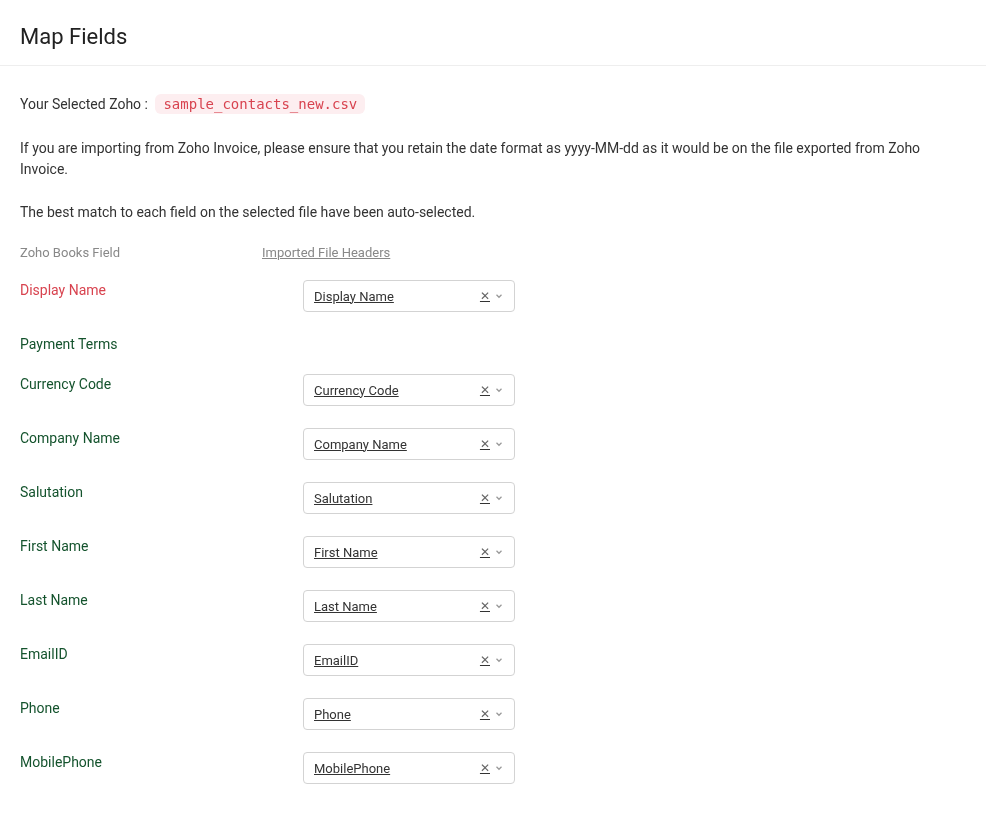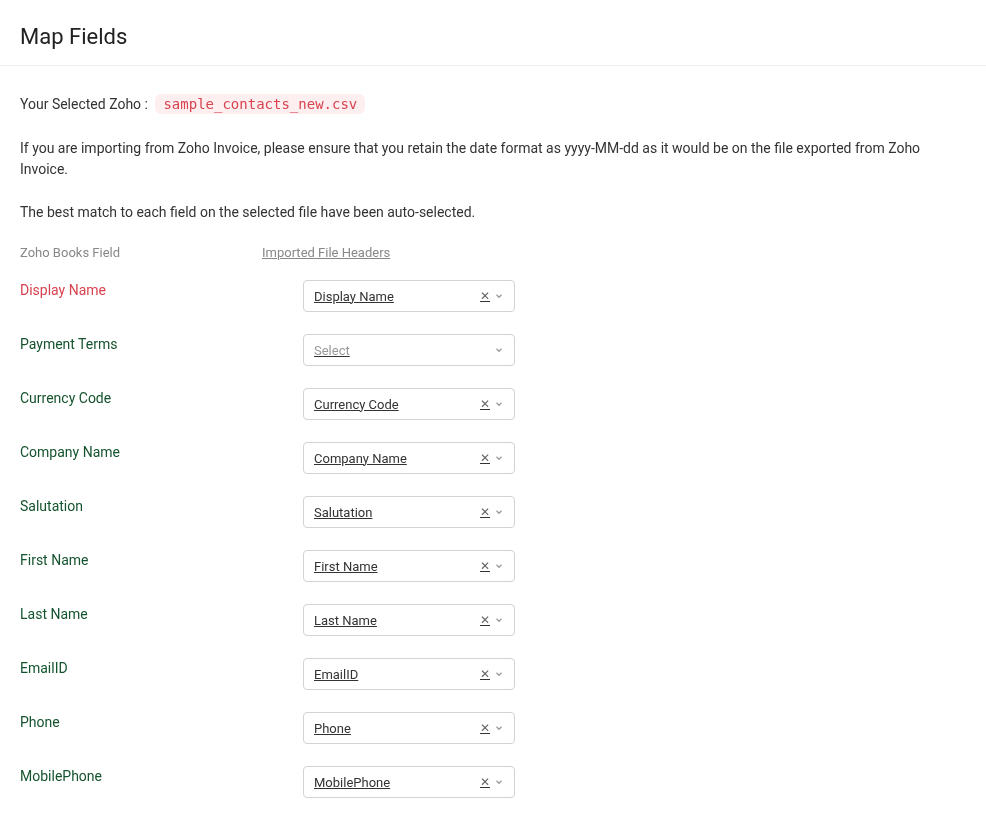--- a/index.html
+++ b/index.html
@@ -155,32 +155,20 @@
                 </svg>
               </span>
             </span>
           </div>
         </div>
       </div>
       <div class="field-row">
         <div class="col-left">
           <div class="field-label">Payment Terms</div>
         </div>
-        <div class="col-right">
-          <div class="select-box">
-            <span class="select-value placeholder">Select</span>
-            <span class="select-icons">
-              <span class="chevron-icon">
-                <svg viewBox="0 0 24 24" fill="none" stroke="currentColor" stroke-width="3">
-                  <polyline points="6 9 12 15 18 9"></polyline>
-                </svg>
-              </span>
-            </span>
-          </div>
-        </div>
       </div>
       <div class="field-row">
         <div class="col-left">
           <div class="field-label">Currency Code</div>
         </div>
         <div class="col-right">
           <div class="select-box">
             <span class="select-value">Currency Code</span>
             <span class="select-icons">
               <span class="clear-icon">✕</span>

